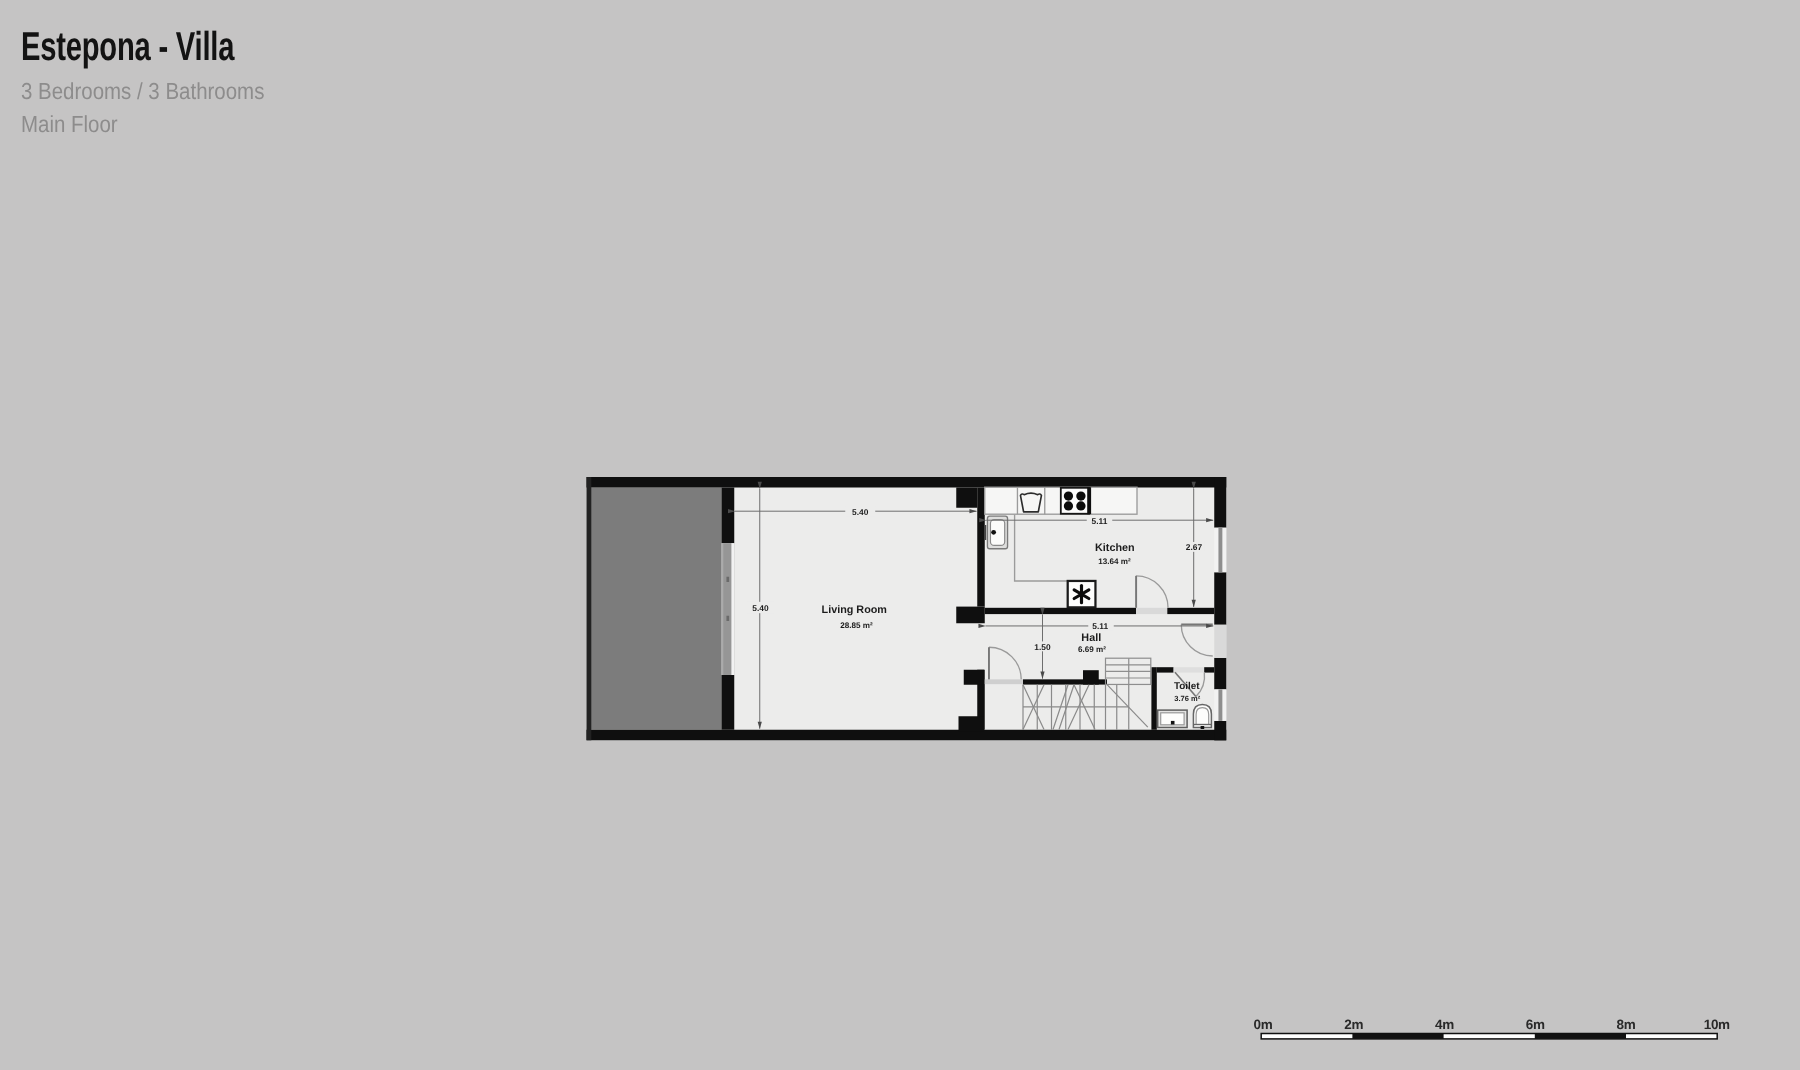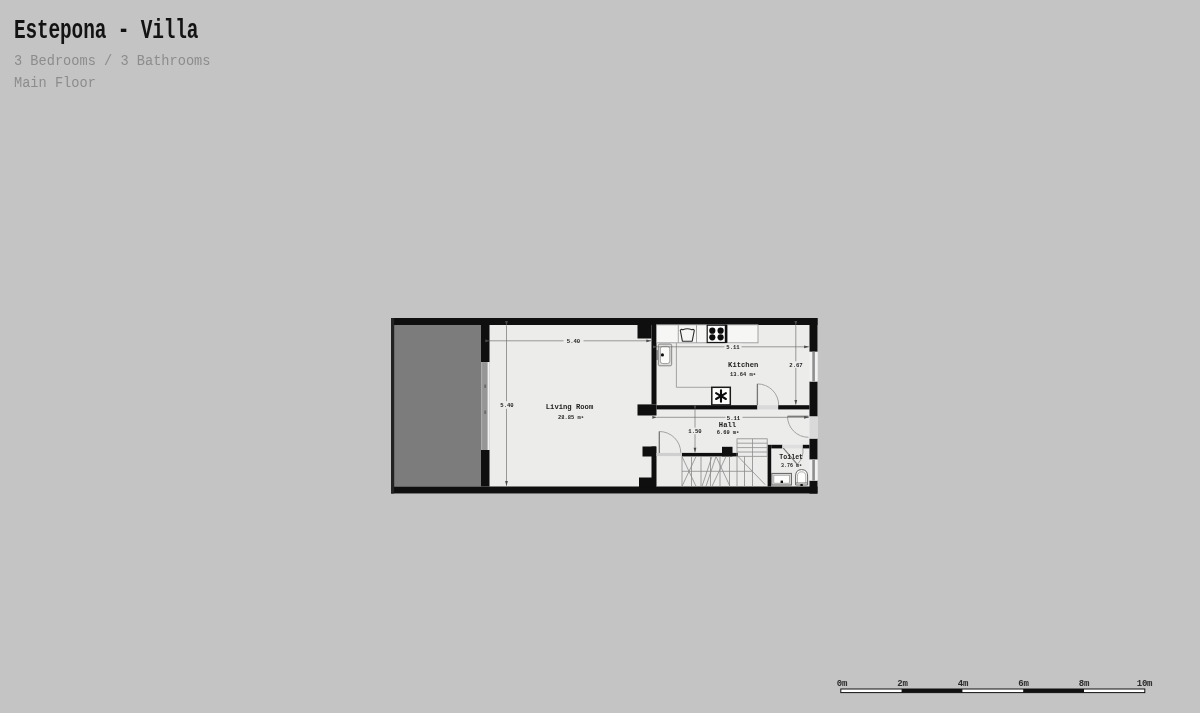--- a/index.html
+++ b/index.html
@@ -1,17 +1,17 @@
 <!DOCTYPE html>
 <html><head>
 <meta charset="utf-8">
 <style>
   html,body{margin:0;padding:0;}
   body{width:1200px;height:713px;background:#c5c4c4;font-family:"Liberation Sans",sans-serif;overflow:hidden;}
-  .page{position:relative;width:1200px;height:713px;font-family:Liberation Mono, monospace;}
+  .page{position:relative;width:1200px;height:713px;}
   .hdr{position:absolute;left:14px;top:16px;}
   .title{font-size:27px;font-weight:bold;color:#131313;transform:scaleX(0.72);transform-origin:0 0;letter-spacing:-0.2px;white-space:nowrap;}
   .sub{font-size:15.5px;color:#8d8c8c;transform:scaleX(0.88);transform-origin:0 0;white-space:nowrap;}
   svg{position:absolute;left:0;top:0;}
 </style>
 </head>
 <body>
 <div class="page">
 
   <div class="hdr">

